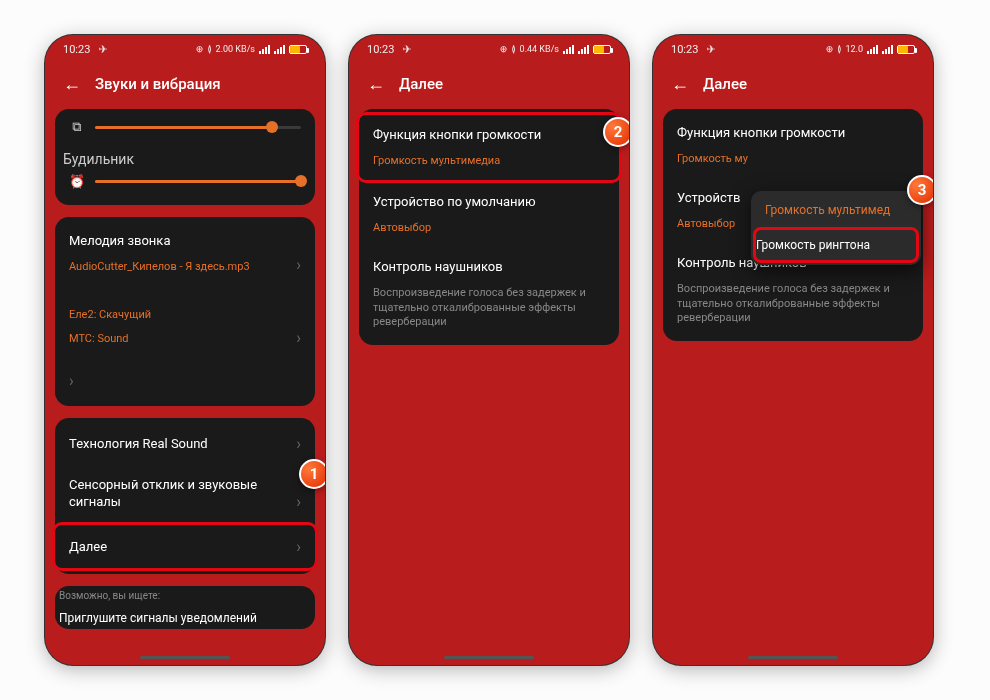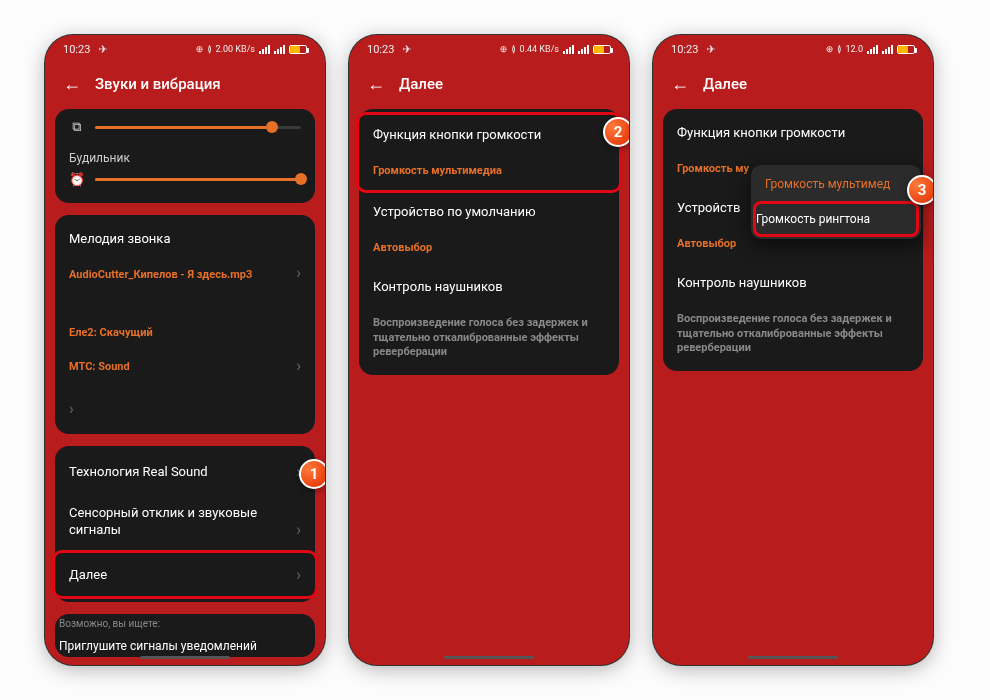--- a/index.html
+++ b/index.html
@@ -57,27 +57,27 @@
     padding: 4px 0;
   }
   .card .row {
     padding: 12px 14px;
     display: flex;
     justify-content: space-between;
     align-items: flex-end;
   }
   .row-text { flex: 1; min-width: 0; }
   .row-title { font-size: 13px; color: #fff; line-height: 1.3; }
-  .row-sub { font-size: 11px; color: #e67028; margin-top: 20px; line-height: 1.3; font-weight: bold; }
+  .row-sub { font-size: 11px; color: #e67028; margin-top: 10px; line-height: 1.3; }
   .row-sub.gray { color: #888; }
   .chevron { color: #666; font-size: 16px; }
   .slider-row {
     display:flex; align-items:center; gap:10px; padding: 6px 14px 12px 14px;
   }
-  .slider-label { font-size: 12px; color: #ccc; padding: 4px 14px 0 14px; }
+  .slider-label { font-size: 14px; color: #ccc; padding: 4px 14px 0 8px; }
   .icon-box { width: 16px; height: 16px; display: flex; align-items:center; justify-content:center; color:#ccc; font-size:13px; }
   .slider {
     flex:1; height:3px; background:#3a3a3a; border-radius:3px; position:relative;
   }
   .slider .fill { height:100%; background:#e67028; border-radius:3px; position:relative; }
   .slider .thumb {
     position:absolute; right:-6px; top:50%; transform:translateY(-50%);
     width:12px;height:12px;border-radius:50%;background:#e67028;
   }
 
@@ -106,21 +106,21 @@
     border: 2px solid #fff;
     display:flex;align-items:center;justify-content:center;
     color:#fff;font-weight:bold;font-size:15px;
     box-shadow: 0 2px 6px rgba(0,0,0,0.4);
     z-index: 10;
   }
 
   .popup {
     position: absolute;
     right: 12px;
-    top: 130px;
+    top: 156px;
     background: #2b2b2b;
     border-radius: 10px;
     padding: 2px 0;
     box-shadow: 0 6px 20px rgba(0,0,0,0.6);
     width: 170px;
     z-index: 5;
   }
   .popup .popt {
     padding: 10px 14px;
     font-size: 12px;

